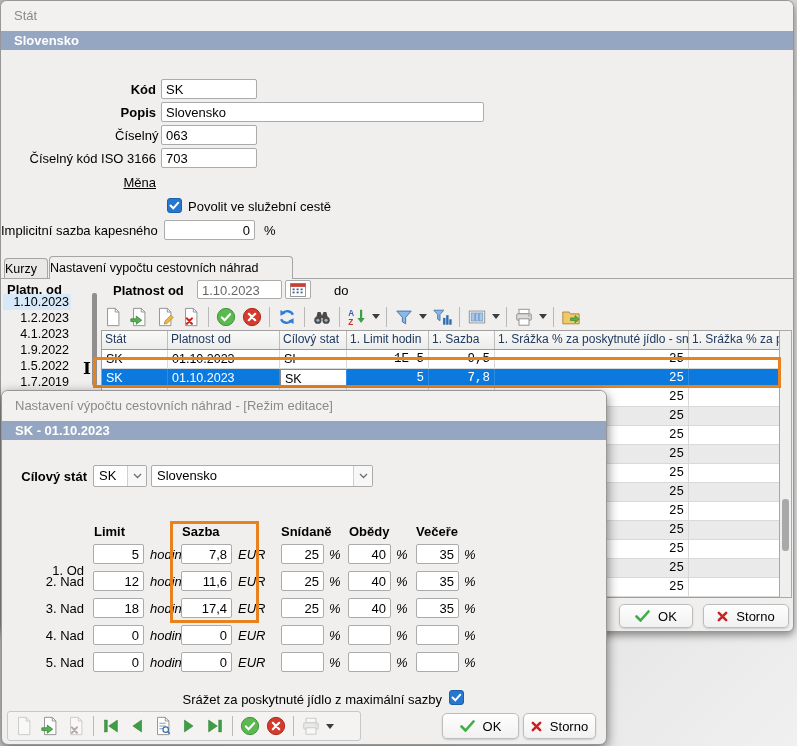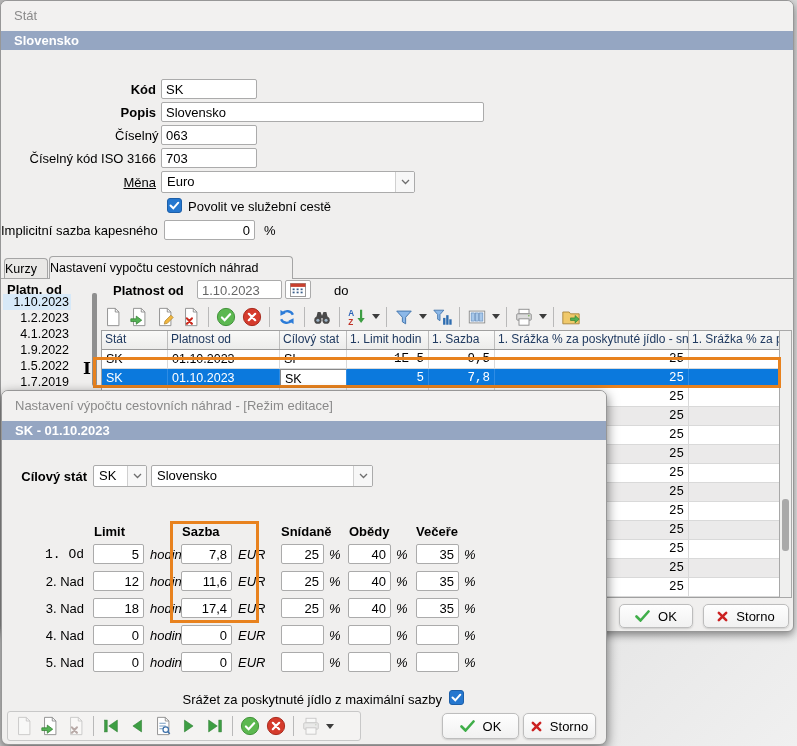--- a/index.html
+++ b/index.html
@@ -98,28 +98,20 @@
     <div class="lbl r b" style="left:0;top:104px;width:155px">Popis</div>
     <div class="field" style="left:160px;top:101px;width:323px;height:20px">Slovensko</div>
 
     <div class="lbl r" style="left:0;top:127px;width:182px">Číselný kód</div>
     <div class="field" style="left:160px;top:124px;width:96px;height:20px">063</div>
 
     <div class="lbl r" style="left:0;top:150px;width:155px">Číselný kód ISO 3166</div>
     <div class="field" style="left:160px;top:147px;width:96px;height:20px">703</div>
 
     <div class="lbl r u" style="left:0;top:174px;width:155px">Měna</div>
-    <div class="combo" style="left:160px;top:170px;width:254px;height:22px">
-      <span>Euro</span>
-      <span class="dd">
-        <svg width="9" height="6">
-            <polyline points="1,1 4.5,4.5 8,1" fill="none" stroke="#6e6e6e" stroke-width="1.3"></polyline>
-          </svg>
-      </span>
-    </div>
 
     <span class="cbx" style="left:166px;top:197px">
       <svg width="11" height="9" viewBox="0 0 11 9">
           <path d="M1.5 4.5l2.8 2.8 5-5.6" stroke="#fff" stroke-width="2" fill="none" stroke-linecap="round"></path>
         </svg>
     </span>
     <div class="lbl" style="left:187px;top:198px">Povolit ve služební cestě</div>
 
     <div class="lbl r" style="left:0;top:222px;width:155px">Implicitní sazba kapesného</div>
     <div class="field num" style="left:163px;top:219px;width:91px;height:20px">0</div>
@@ -459,21 +451,21 @@
         </span>
     </div>
 
     <div class="lbl b" style="left:92px;top:133px">Limit</div>
     <div class="lbl b" style="left:180px;top:133px">Sazba</div>
     <div class="lbl b" style="left:279px;top:133px">Snídaně</div>
     <div class="lbl b" style="left:347px;top:133px">Obědy</div>
     <div class="lbl b" style="left:414px;top:133px">Večeře</div>
 
     <div id="modal-rows">
-        <div class="mrow-lbl" style="left: 10px; top: 156px; width: 72px; position: absolute; font-family: Liberation Mono, monospace;">1. Od</div>
+        <div class="mrow-lbl" style="left: 10px; top: 172px; width: 72px; position: absolute;">1. Od</div>
         <div class="field num" style="left: 91px; top: 153px; width: 51px; height: 20px;">5</div>
         <div class="m-unit" style="left: 148px; top: 156px;">hodin</div>
         <div class="field num" style="left: 179px; top: 153px; width: 51px; height: 20px;">7,8</div>
         <div class="m-unit" style="left: 236px; top: 156px;">EUR</div>
         <div class="field num" style="left: 279px; top: 153px; width: 43px; height: 20px;">25</div>
         <div class="m-unit" style="left: 327px; top: 156px;">%</div>
         <div class="field num" style="left: 346px; top: 153px; width: 43px; height: 20px;">40</div>
         <div class="m-unit" style="left: 394px; top: 156px;">%</div>
         <div class="field num" style="left: 414px; top: 153px; width: 43px; height: 20px;">35</div>
         <div class="m-unit" style="left: 462px; top: 156px;">%</div>

